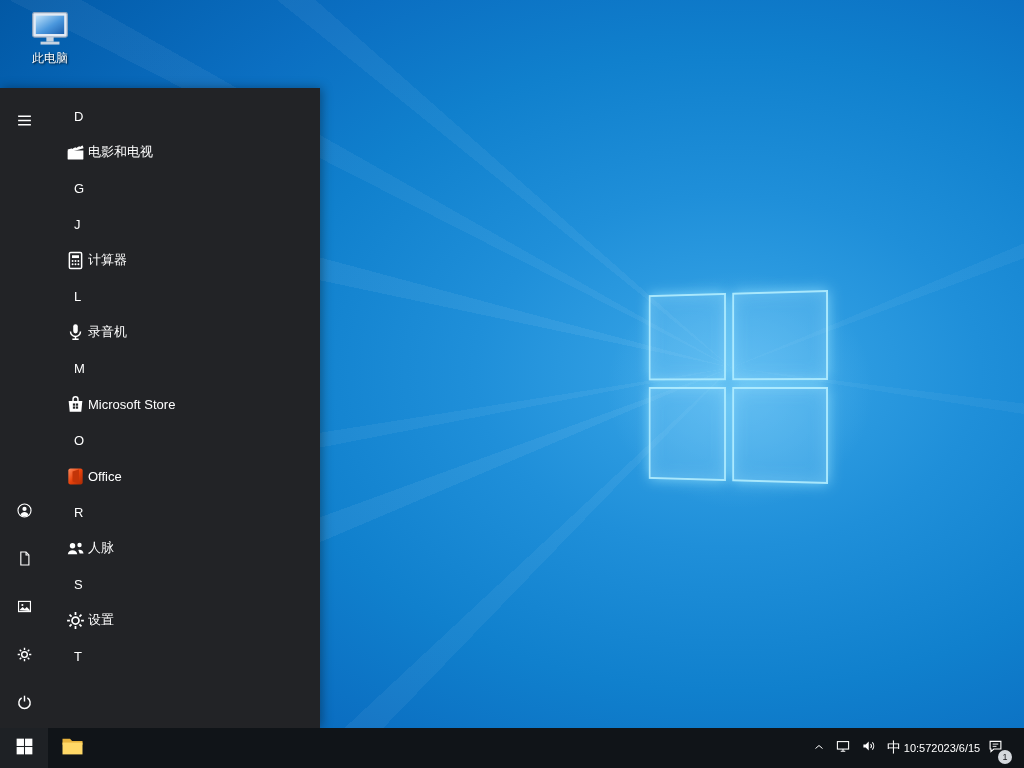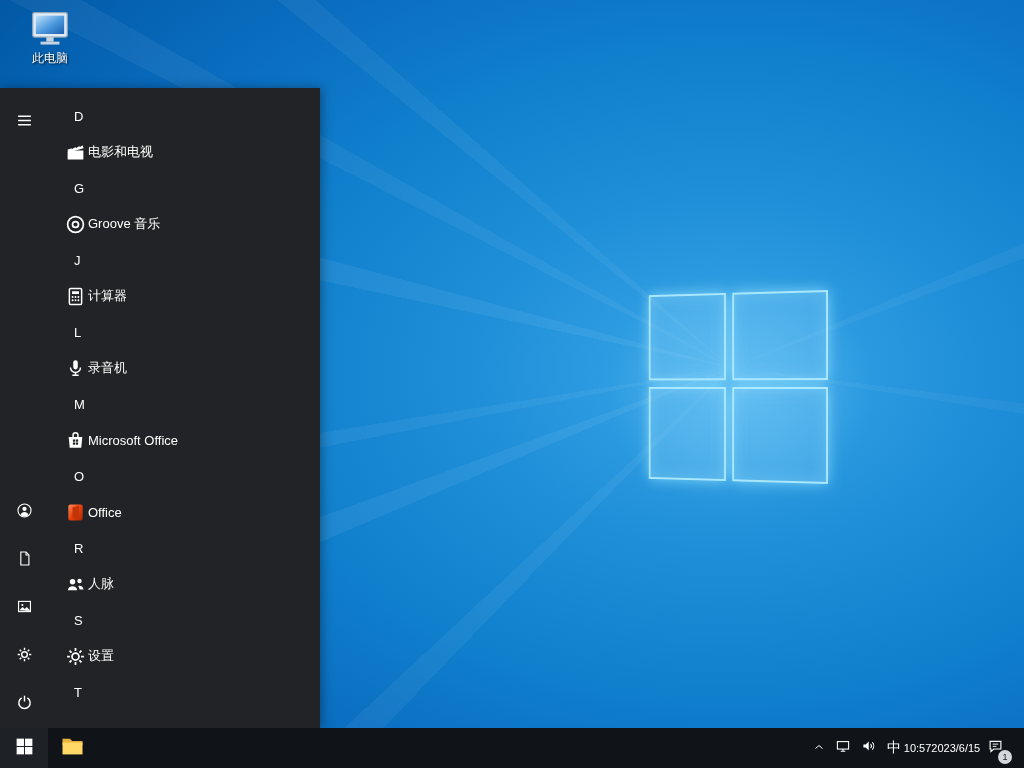--- a/index.html
+++ b/index.html
@@ -159,29 +159,20 @@
             <path d="M3 9.6h18V19a1 1 0 0 1-1 1H4a1 1 0 0 1-1-1z" fill="#fff"></path>
             <path d="M3.1 8.7 20.3 4l.9 3.2L4 11.9z" fill="#fff"></path>
             <path d="M8.4 7.6l1.6-3M13 6.4l1.6-3M17.4 5.2l1.6-3" stroke="#222326" stroke-width="1.5"></path>
           </svg>
         </span>
         <span class="app-label">电影和电视</span>
       </div>
       <div class="list-header">
         <span>G</span>
       </div>
-      <div class="app-row">
-        <span class="app-icon">
-          <svg viewBox="0 0 24 24">
-            <circle cx="12" cy="12" r="9" fill="none" stroke="#fff" stroke-width="2"></circle>
-            <circle cx="12" cy="12" r="3.4" fill="none" stroke="#fff" stroke-width="2"></circle>
-          </svg>
-        </span>
-        <span class="app-label">Groove 音乐</span>
-      </div>
       <div class="list-header">
         <span>J</span>
       </div>
       <div class="app-row">
         <span class="app-icon">
           <svg viewBox="0 0 24 24">
             <rect x="5" y="2.8" width="14" height="18.4" rx="1.5" fill="none" stroke="#fff" stroke-width="1.7"></rect>
             <rect x="8" y="6" width="8" height="3.2" fill="#fff"></rect>
             <g fill="#fff">
               <circle cx="8.7" cy="12.6" r="1.1"></circle>
@@ -217,21 +208,21 @@
             <path d="M9.2 8V6a2.8 2.8 0 0 1 5.6 0v2" fill="none" stroke="#fff" stroke-width="1.7"></path>
             <path d="M4.2 8h15.6L18.6 20.4H5.4z" fill="#fff"></path>
             <g fill="#222326">
               <rect x="9" y="10.8" width="2.6" height="2.6"></rect>
               <rect x="12.4" y="10.8" width="2.6" height="2.6"></rect>
               <rect x="9" y="14.2" width="2.6" height="2.6"></rect>
               <rect x="12.4" y="14.2" width="2.6" height="2.6"></rect>
             </g>
           </svg>
         </span>
-        <span class="app-label">Microsoft Office</span>
+        <span class="app-label">Microsoft Store</span>
       </div>
       <div class="list-header">
         <span>O</span>
       </div>
       <div class="app-row">
         <span class="app-icon">
           <svg viewBox="0 0 24 24">
             <defs>
               <linearGradient id="og" x1="0" y1="0" x2="1" y2="1">
                 <stop offset="0" stop-color="#ff8a5c"></stop>

